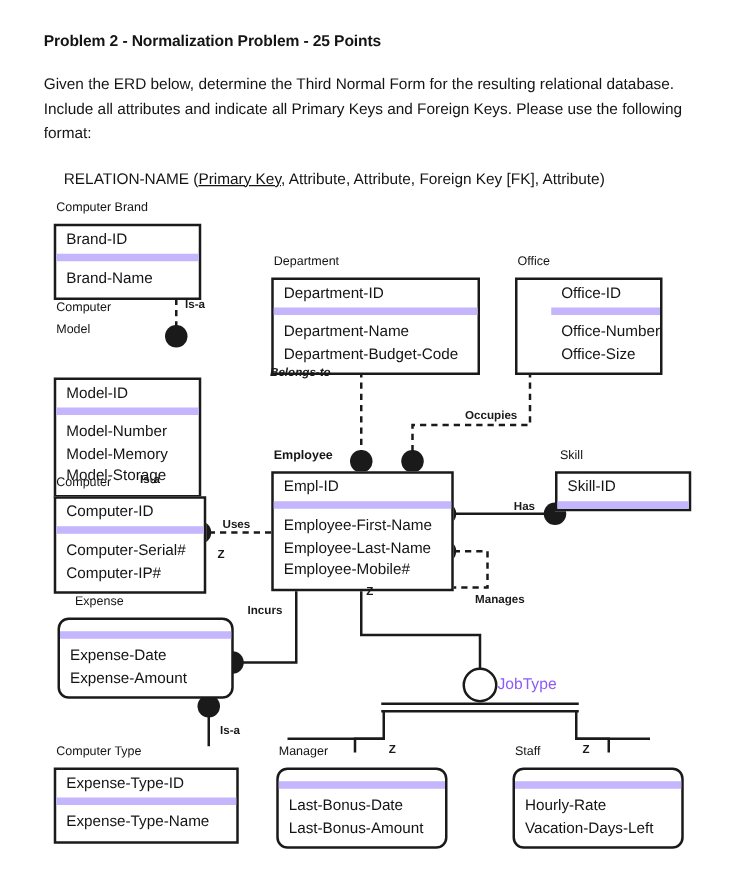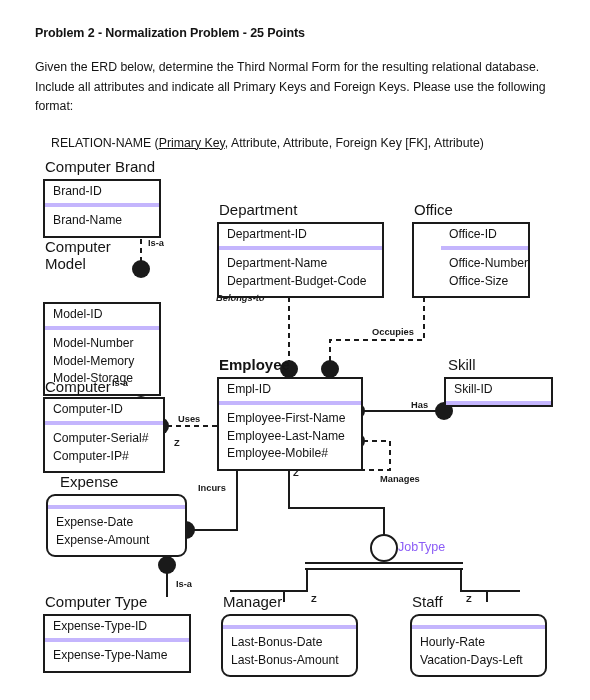--- a/index.html
+++ b/index.html
@@ -61,40 +61,40 @@
     position: absolute;
     border: 2px solid #1a1a1a;
     background: #ffffff;
     box-sizing: border-box;
     z-index: 5;
   }
   .entity.weak {
     border-radius: 9px;
   }
   .entity-key {
-    border-bottom: 4px solid #c4b5fd;
+    border-bottom: 6px solid #c4b5fd;
     padding: 3px 8px 4px 8px;
     font-size: 12.2px;
     line-height: 15px;
   }
   .entity-key.empty {
     height: 9px;
     padding: 0;
   }
   .entity-attrs {
     padding: 5px 8px 6px 8px;
     font-size: 12.2px;
     line-height: 17.5px;
   }
   .entity-attrs div { white-space: nowrap; }
 
   
   .entity-label {
     position: absolute;
-    font-size: 15px;
+    font-size: 10px;
     line-height: 17px;
     white-space: pre-line;
     z-index: 6;
   }
 
   
   .rel-label {
     position: absolute;
     font-size: 9.3px;
     font-weight: 600;

